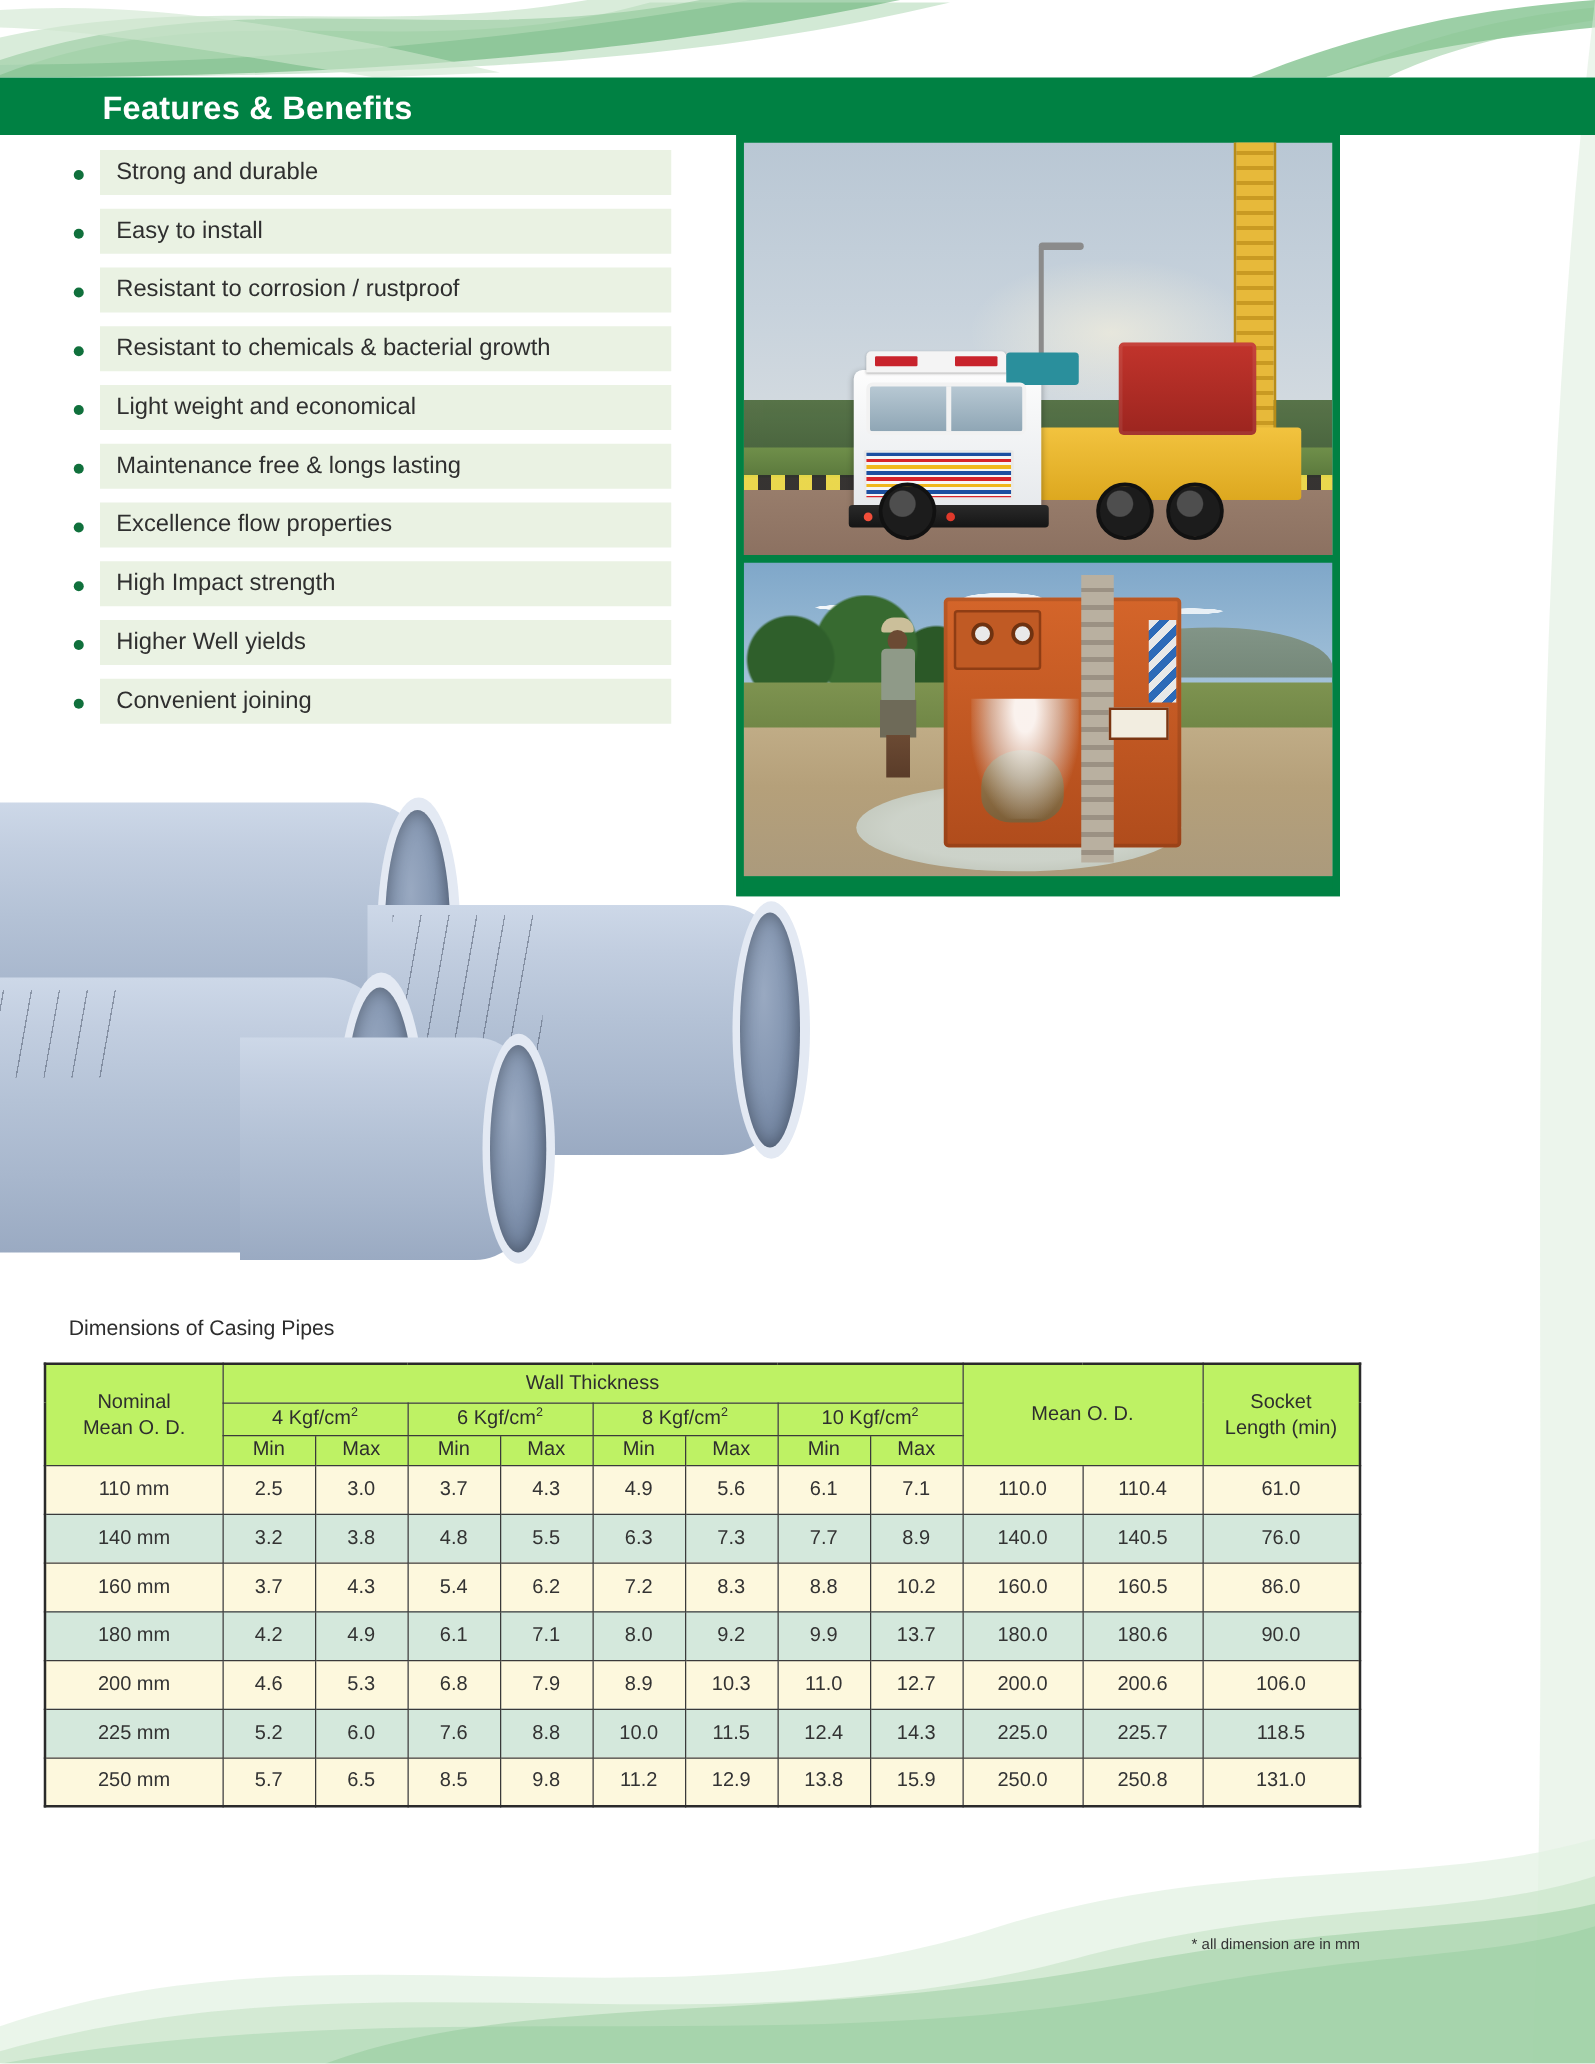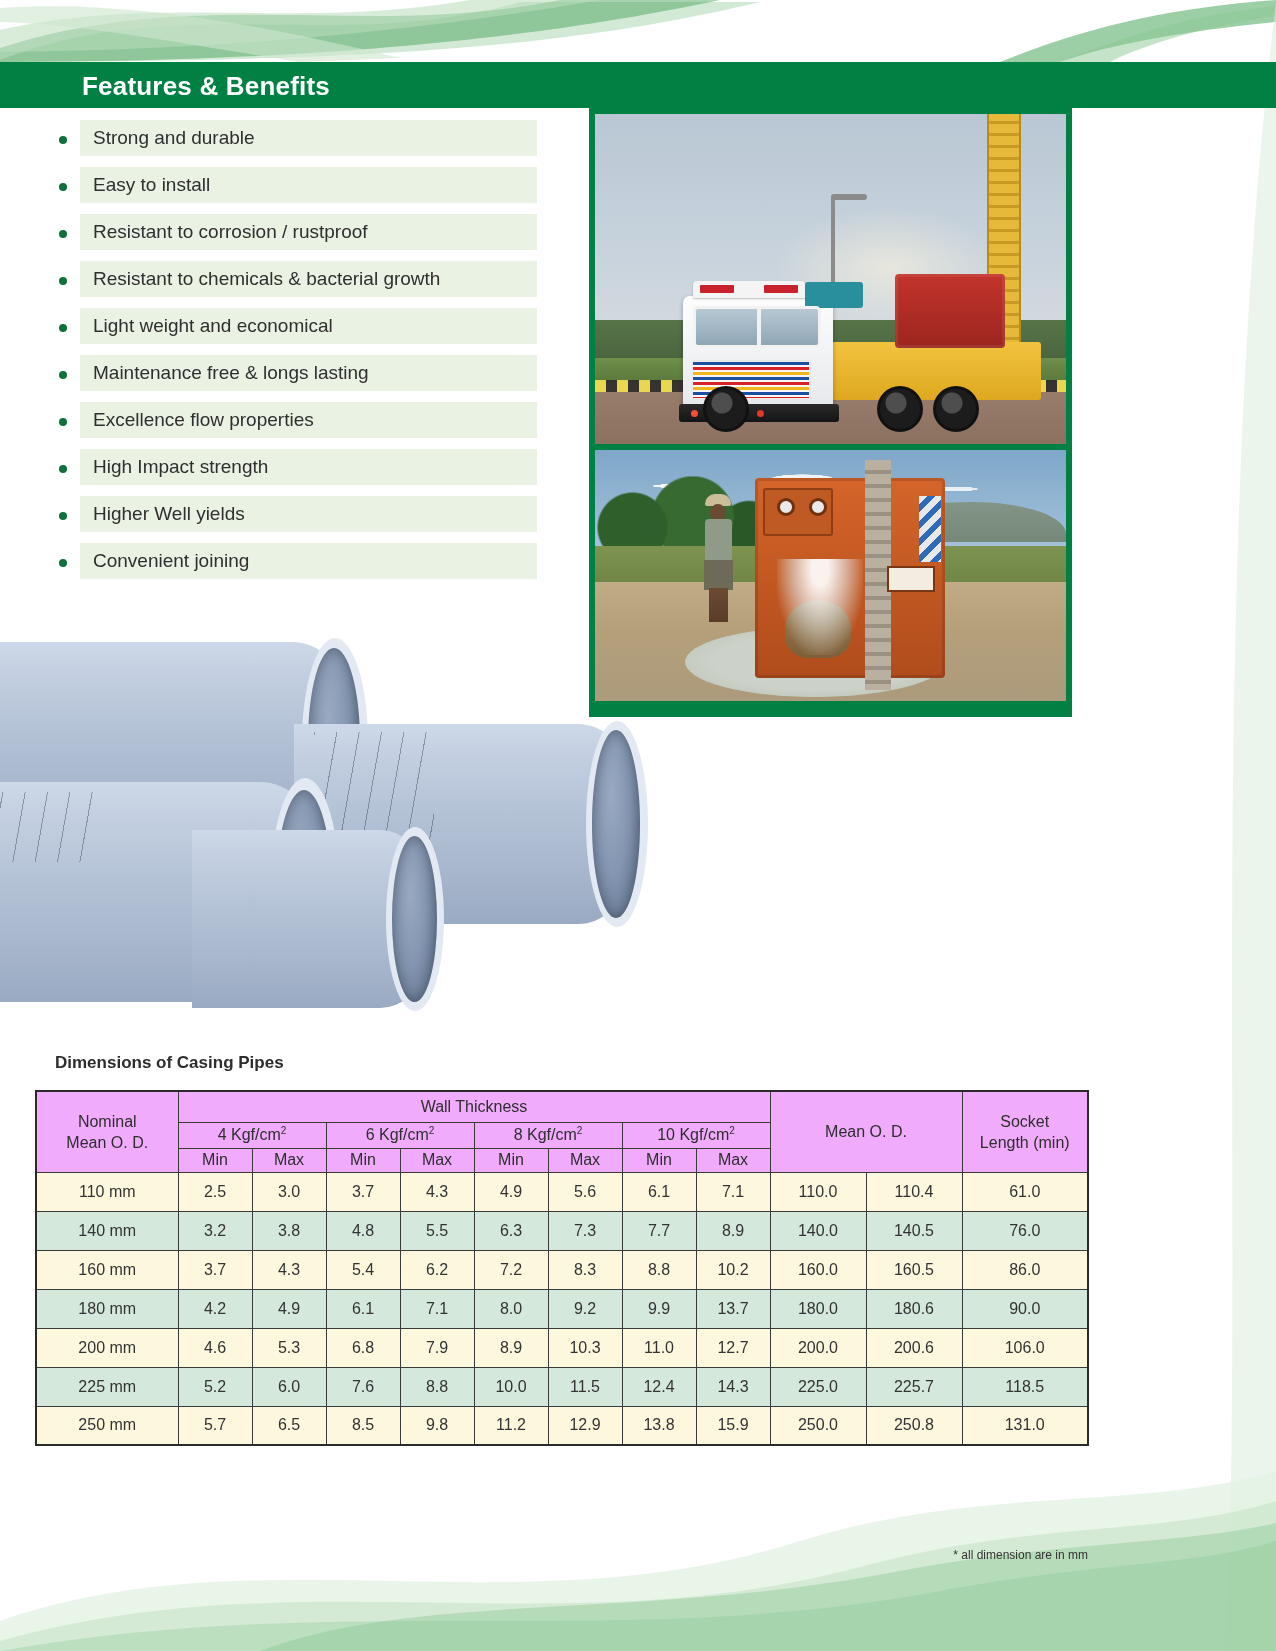--- a/index.html
+++ b/index.html
@@ -179,34 +179,34 @@
     background:radial-gradient(ellipse at 40% 35%, #99a9c1 0%, #8496b1 45%, #5d6f8c 100%);
     box-shadow:inset 0 0 14px rgba(0,0,0,.35);
   }
   .pipe-rim { position:absolute; border-radius:50%; background:#e3e9f3; }
   .pipe-lines { position:absolute; width:120px; height:100%;
     background:repeating-linear-gradient(100deg, rgba(60,70,90,.45) 0 1px, transparent 1px 22px); }
 
   
   .table-caption {
     position:absolute; left:55px; top:1053px;
-    font-size:17px; font-weight:bold; color:#2d2d2d;
+    font-size:17px; font-weight:normal; color:#2d2d2d;
   }
   table.dim {
     position:absolute; left:35px; top:1090px;
     width:1054px; border-collapse:collapse;
     font-family:"Liberation Sans", sans-serif;
     border:2px solid #2a2a2a;
   }
   table.dim th, table.dim td {
     border:1px solid #3a3a3a;
     text-align:center; vertical-align:middle;
     font-size:16px; color:#333; padding:0;
   }
-  table.dim th { background:#f0abfc; font-weight:normal; color:#2e2e2e; }
+  table.dim th { background:#bef264; font-weight:normal; color:#2e2e2e; }
   th.hdr-tall { height:78px; font-size:17px; line-height:21px; }
   th.hdr-group { height:31px; font-size:17px; }
   th.hdr-press { height:26px; background:#faf5d8; font-size:16px; }
   th.hdr-mm { height:24px; font-size:15px; }
   th.hdr-press sup { font-size:10px; vertical-align:super; }
   table.dim td { height:39px; }
   tr.row-odd td { background:#fdf8dd; }
   tr.row-even td { background:#d4e8dc; }
   td.col-nom { font-size:16px; }
   .footnote {

